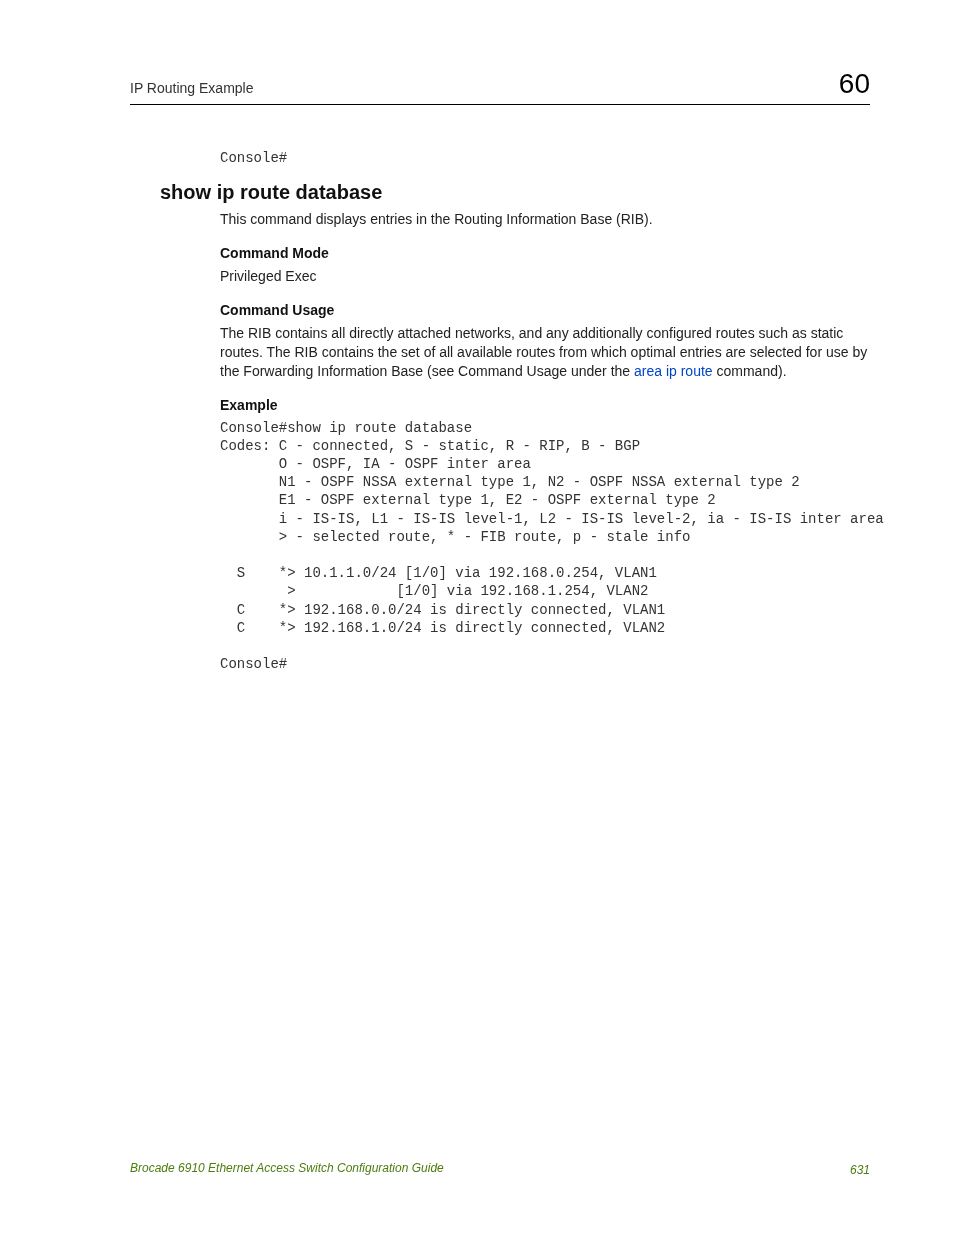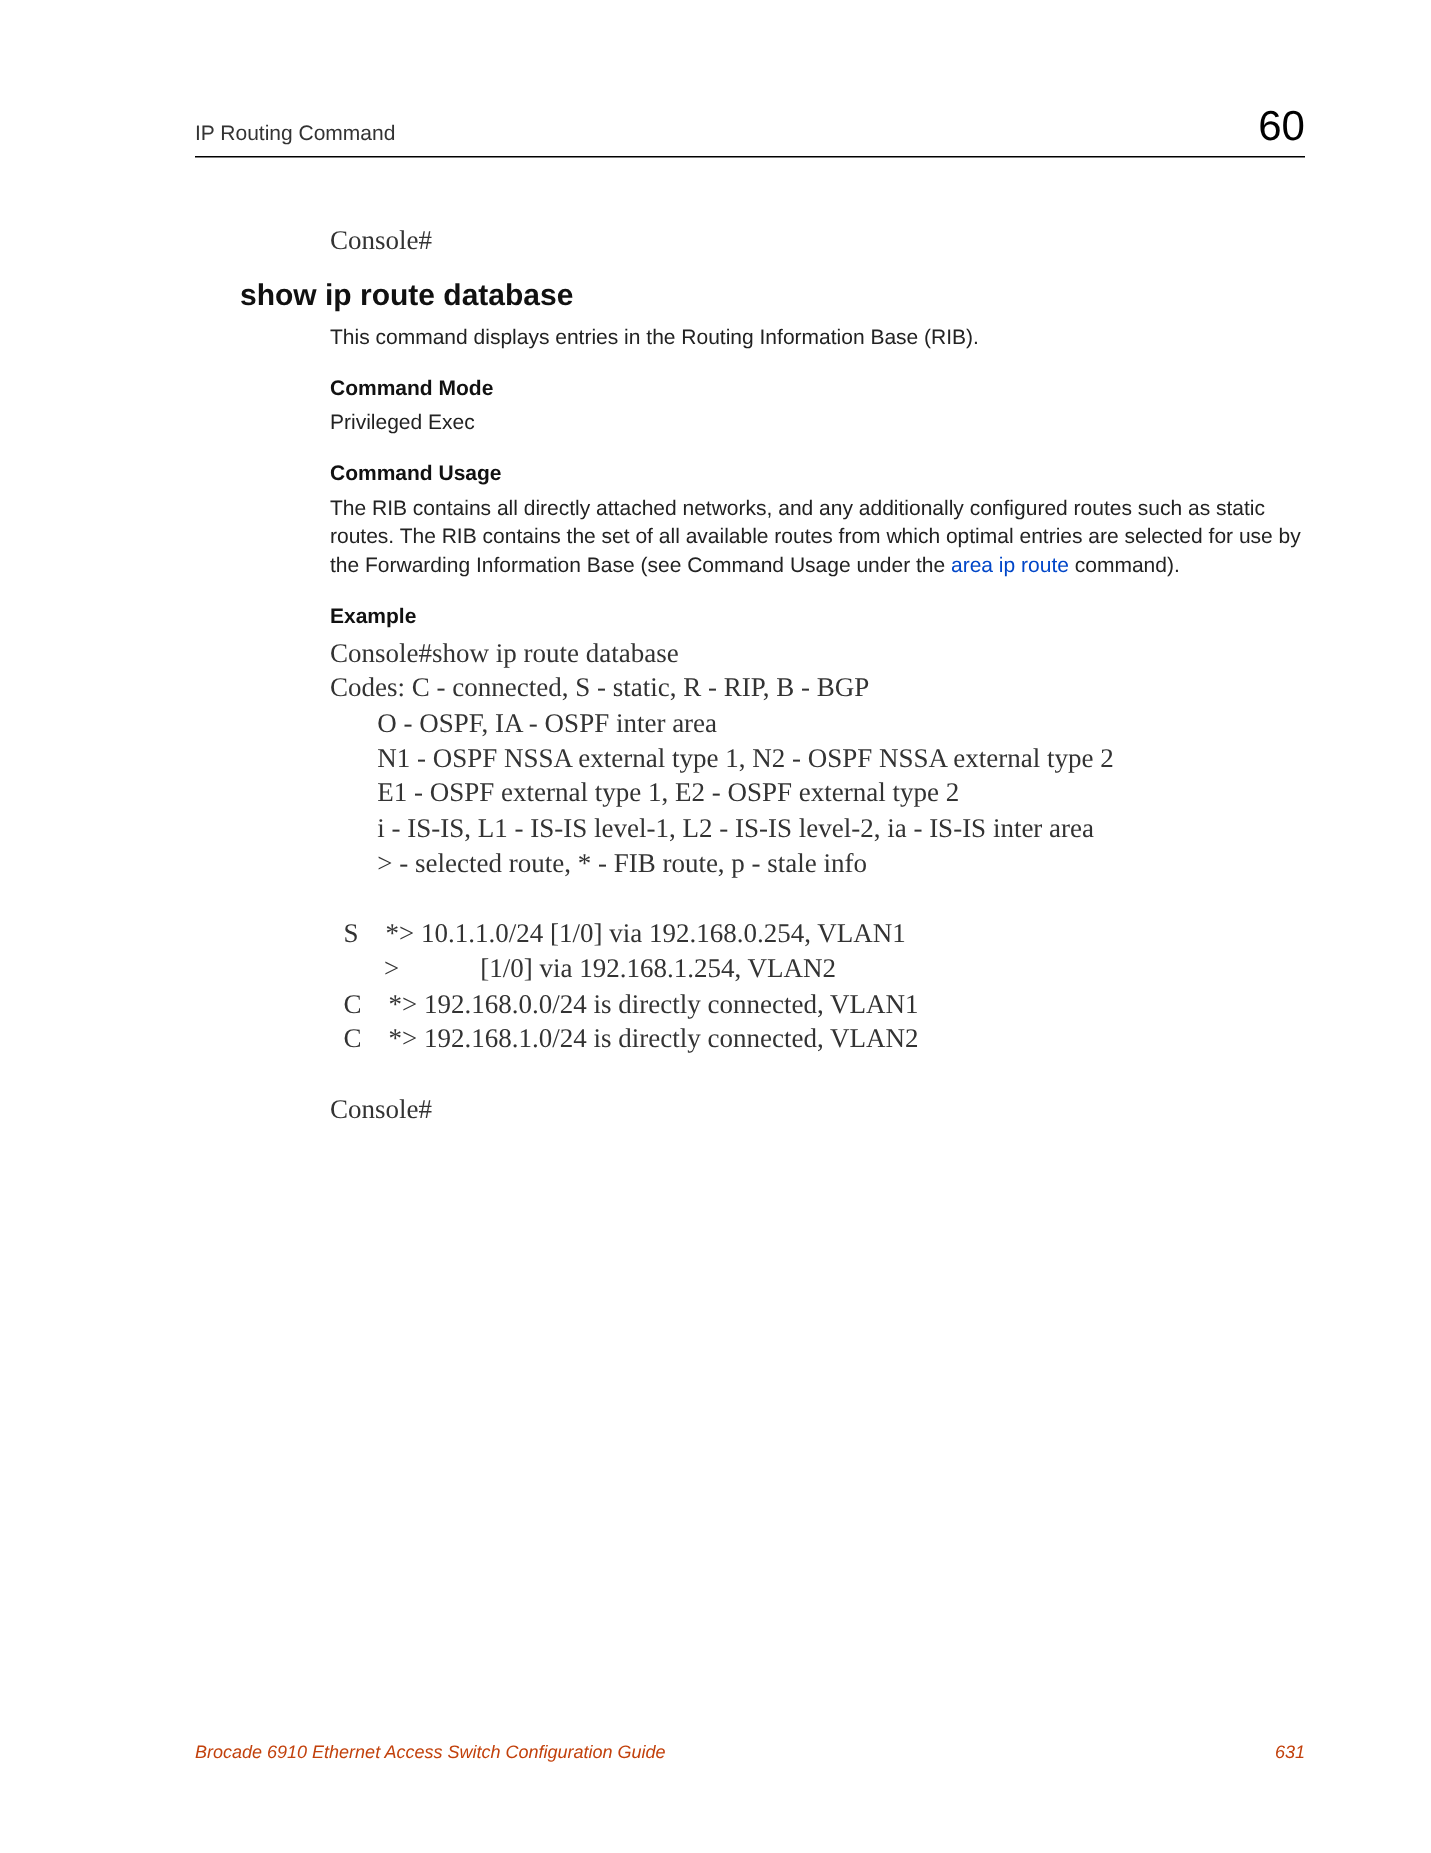--- a/index.html
+++ b/index.html
@@ -31,22 +31,22 @@
   }
   .chapter-num {
     font-size: 28px;
     font-weight: normal;
     letter-spacing: 0px;
   }
   .body-indent {
     margin-left: 90px;
   }
   .mono {
-    font-family: Liberation Serif, serif;
-    font-size: 18px;
+    font-family: Liberation Mono, monospace;
+    font-size: 14px;
     line-height: 1.3;
     white-space: pre;
     color: #333;
   }
   .section-title {
     font-size: 14px;
     font-weight: bold;
     margin-top: 16px;
     margin-bottom: 6px;
     color: #111;
@@ -66,38 +66,38 @@
   .link {
     color: #0046c8;
   }
   .footer {
     position: absolute;
     left: 130px;
     right: 84px;
     bottom: 58px;
     display: flex;
     justify-content: space-between;
-    align-items: flex-start;
+    align-items: flex-end;
     font-size: 12px;
     font-style: italic;
-    color: #c2410c;
+    color: #4d7c0f;
   }
   .footer-left {
     line-height: 1.3;
   }
   .page-num {
     font-style: italic;
   }
 </style>
 </head>
 <body>
 
 <div class="page">
   <div class="header">
-    <span class="header-title">IP Routing Command</span>
+    <span class="header-title">IP Routing Example</span>
     <span class="chapter-num">60</span>
   </div>
 
   <div class="body-indent">
     <div class="mono">Console#</div>
   </div>
 
   <div class="body-indent">
     <div class="command-name">show ip route database</div>
     <p class="para">This command displays entries in the Routing Information Base (RIB).</p>

